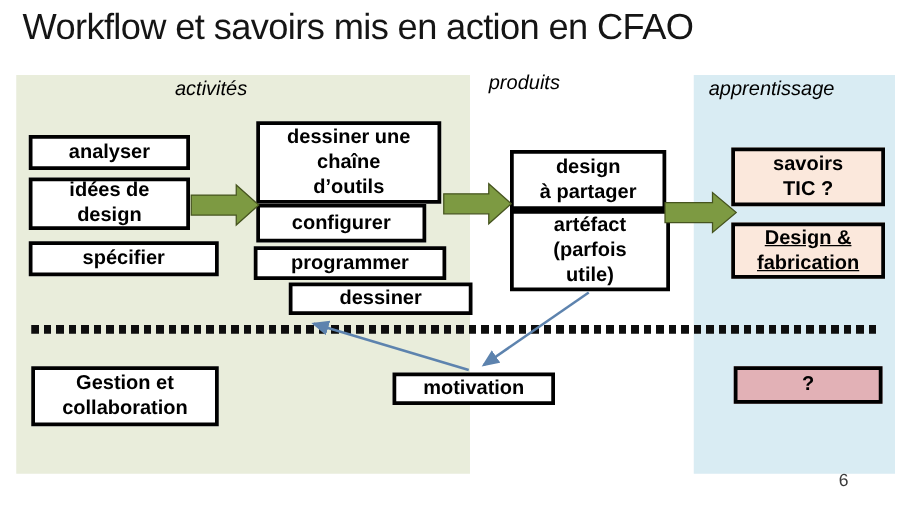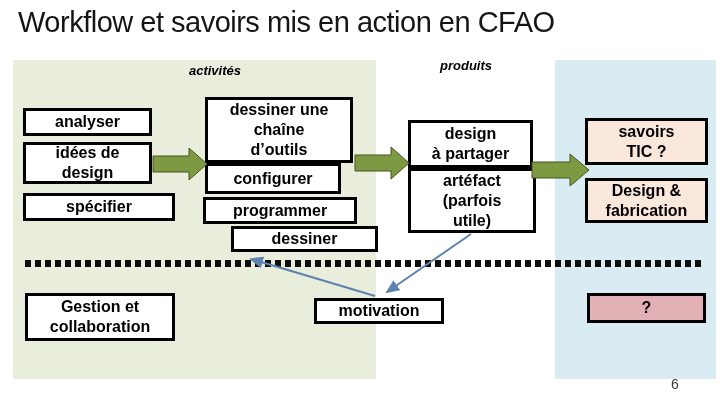--- a/index.html
+++ b/index.html
@@ -8,22 +8,22 @@
     font-family:"Liberation Sans","DejaVu Sans",sans-serif;overflow:hidden;border-radius:17px;
   }
   .title{
     position:absolute;left:18px;top:6px;font-size:29px;font-weight:400;
     color:#151515;letter-spacing:-0.5px;white-space:nowrap;
   }
   .panel{position:absolute;top:60px;height:319px;}
   .panel-green{left:13px;width:363px;background:#e9eddb;}
   .panel-blue{left:555px;width:161px;background:#d9ecf3;}
   .col-header{
-    position:absolute;font-size:13px;font-weight:bold;font-style:italic;
-    color:#000;text-align:center;white-space:nowrap;
+    position:absolute;font-size:16px;font-weight:normal;font-style:italic;
+    color:#000;text-align:left;white-space:nowrap;
   }
   .box{
     position:absolute;box-sizing:border-box;border:3px solid #000;background:#fff;
     display:flex;align-items:center;justify-content:center;text-align:center;
     font-size:16px;font-weight:bold;color:#000;line-height:1.25;white-space:pre-line;
   }
   .box-peach{background:#fbe8dc;}
   .box-pink{background:#e2b1b6;}
   .dotted-line{
     position:absolute;left:25px;top:260px;width:678px;height:7px;
@@ -40,20 +40,21 @@
 
 <div id="slide">
 
   <div class="title">Workflow et savoirs mis en action en CFAO</div>
 
   <div class="panel panel-green"></div>
   <div class="panel panel-blue"></div>
 
   <div class="col-header" style="left:140px;top:63px;width:150px;">activités</div>
   <div class="col-header" style="left:391px;top:58px;width:150px;">produits</div>
+  <div class="col-header" style="left:567px;top:63px;width:150px;">apprentissage</div>
 
   <div class="box" style="left:23px;top:108px;width:129px;height:28px;">analyser</div>
   <div class="box" style="left:23px;top:142px;width:129px;height:42px;">idées de
 design</div>
   <div class="box" style="left:23px;top:193px;width:152px;height:28px;">spécifier</div>
 
   <div class="box" style="left:205px;top:97px;width:148px;height:66px;">dessiner une
 chaîne
 d’outils</div>
   <div class="box" style="left:205px;top:163px;width:136px;height:31px;">configurer</div>
@@ -61,21 +62,21 @@
   <div class="box" style="left:207px;top:226px;width:147px;height:26px;margin-left:24px;">dessiner</div>
 
   <div class="box" style="left:408px;top:120px;width:125px;height:48px;">design
 à partager</div>
   <div class="box" style="left:408px;top:168px;width:128px;height:65px;">artéfact
 (parfois
 utile)</div>
 
   <div class="box box-peach" style="left:585px;top:118px;width:123px;height:47px;">savoirs
 TIC ?</div>
-  <div class="box box-peach" style="left:585px;top:178px;width:123px;height:45px;">Design &amp;
+  <div class="box box-peach" style="left:585px;top:178px;width:123px;height:45px;text-decoration:underline;">Design &amp;
 fabrication</div>
 
   <div class="dotted-line"></div>
 
   <div class="box" style="left:25px;top:293px;width:150px;height:48px;">Gestion et
 collaboration</div>
   <div class="box" style="left:314px;top:298px;width:130px;height:26px;">motivation</div>
   <div class="box box-pink" style="left:587px;top:293px;width:119px;height:30px;">?</div>
 
   <svg class="arrow-layer" viewBox="0 0 720 405">

